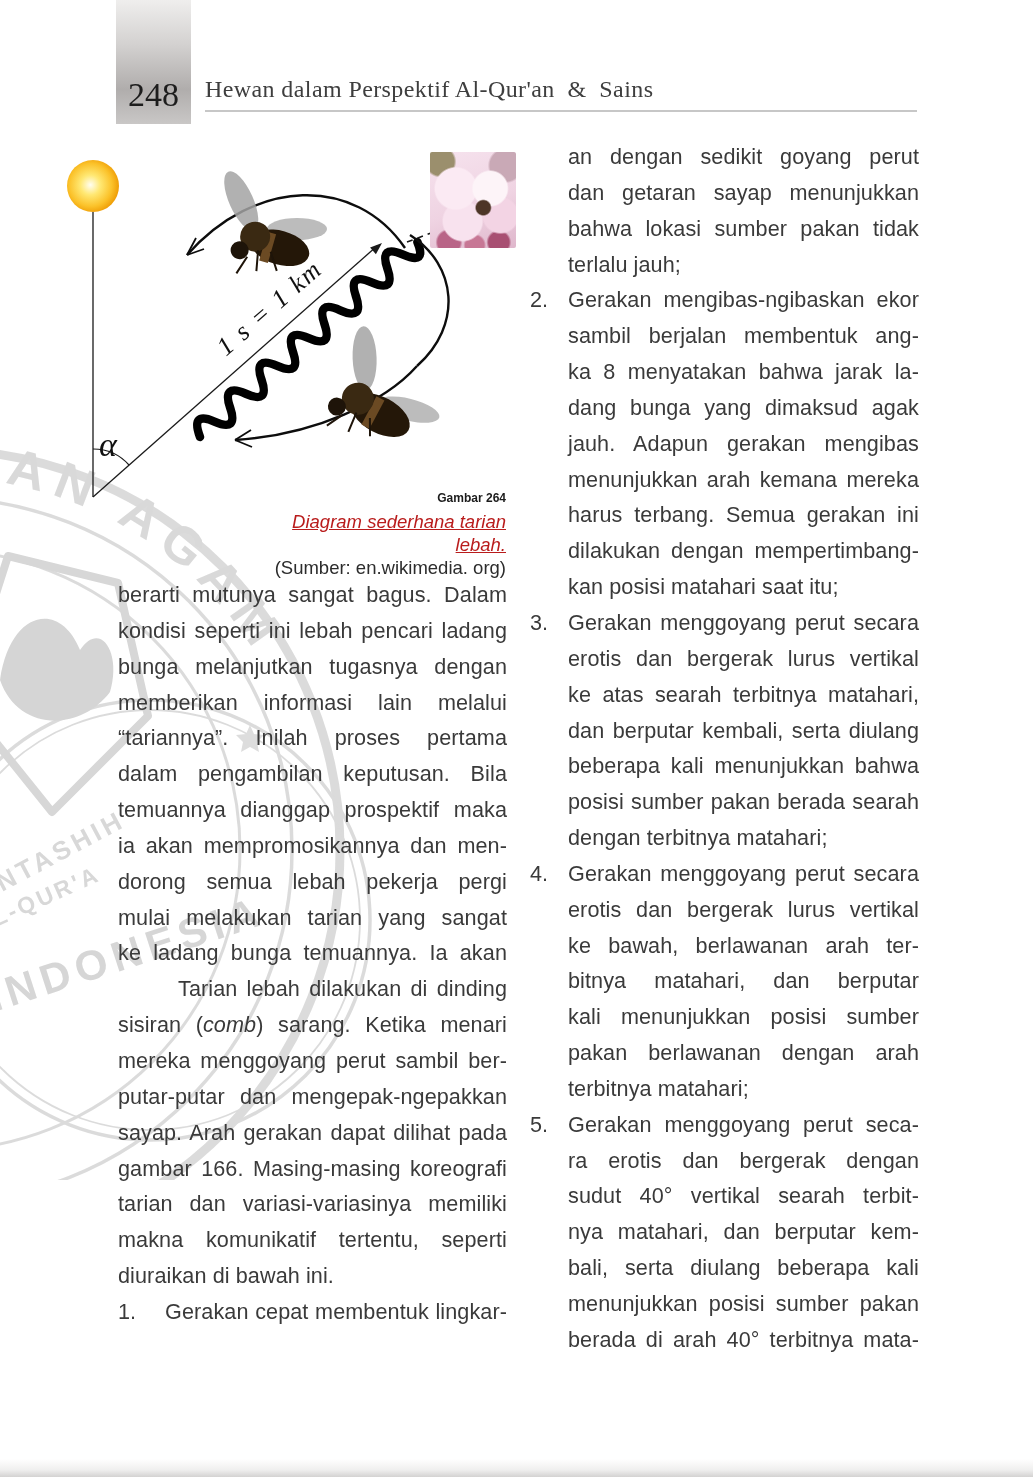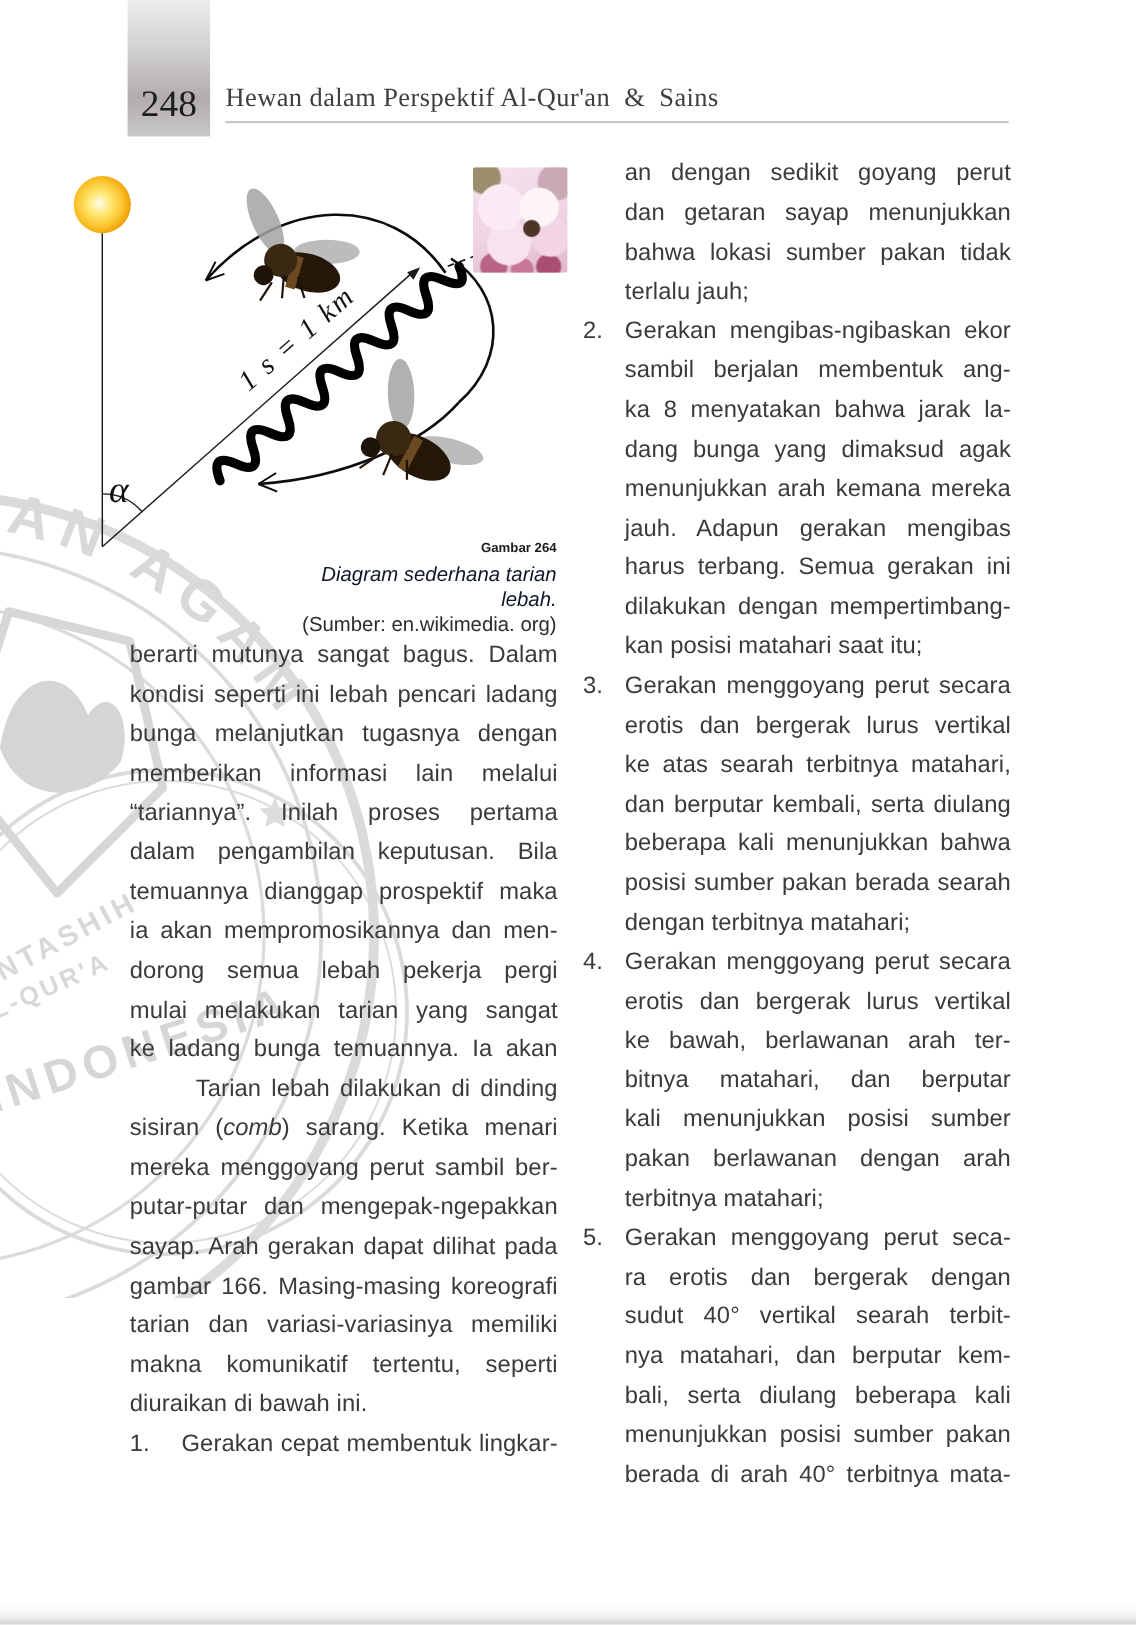--- a/index.html
+++ b/index.html
@@ -40,21 +40,21 @@
       radial-gradient(circle at 88% 14%, #c9a9b6 0 14%, rgba(201,169,182,0) 16%),
       radial-gradient(circle at 22% 94%, #b96487 0 10%, rgba(185,100,135,0) 12%),
       radial-gradient(circle at 52% 97%, #c77795 0 9%, rgba(199,119,149,0) 11%),
       radial-gradient(circle at 80% 94%, #a84f72 0 9%, rgba(168,79,114,0) 11%),
       linear-gradient(160deg,#f6e3ee 0%,#efd3e2 55%,#dfb7cc 100%);
   }
   .fig-caption{
     position:absolute;left:240px;top:487px;width:266px;text-align:right;color:#222;
   }
   .cap-title{font-size:12px;font-weight:bold;line-height:23px;color:#1b1b1b;}
-  .cap-sub{font-size:18.5px;font-style:italic;line-height:23px;color:#0f172a;}
+  .cap-sub{font-size:18.5px;font-style:italic;line-height:23px;color:#b91c1c;text-decoration:underline;}
   .cap-src{font-size:18.5px;line-height:23px;color:#2c2c2c;}
   
   .colL,.colR{
     position:absolute;width:389px;font-size:21.6px;line-height:35.85px;color:#3a3a3a;
     letter-spacing:.1px;
   }
   .colL{left:118px;top:577px;}
   .colR{left:530px;top:139px;}
   .ln{text-align:justify;}
   .ln.jst{text-align-last:justify;-moz-text-align-last:justify;}
@@ -210,22 +210,22 @@
           <div class="ln">terlalu jauh;</div>
         </div>
       </div>
       <div class="item-row">
         <span class="inum">2.</span>
         <div class="ibody">
           <div class="ln jst">Gerakan mengibas-ngibaskan ekor</div>
           <div class="ln jst">sambil berjalan membentuk ang-</div>
           <div class="ln jst">ka 8 menyatakan bahwa jarak la-</div>
           <div class="ln jst">dang bunga yang dimaksud agak</div>
+          <div class="ln jst">jauh. Adapun gerakan mengibas</div>
           <div class="ln jst">menunjukkan arah kemana mereka</div>
-          <div class="ln jst">jauh. Adapun gerakan mengibas</div>
           <div class="ln jst">harus terbang. Semua gerakan ini</div>
           <div class="ln jst">dilakukan dengan mempertimbang-</div>
           <div class="ln">kan posisi matahari saat itu;</div>
         </div>
       </div>
       <div class="item-row">
         <span class="inum">3.</span>
         <div class="ibody">
           <div class="ln jst">Gerakan menggoyang perut secara</div>
           <div class="ln jst">erotis dan bergerak lurus vertikal</div>

